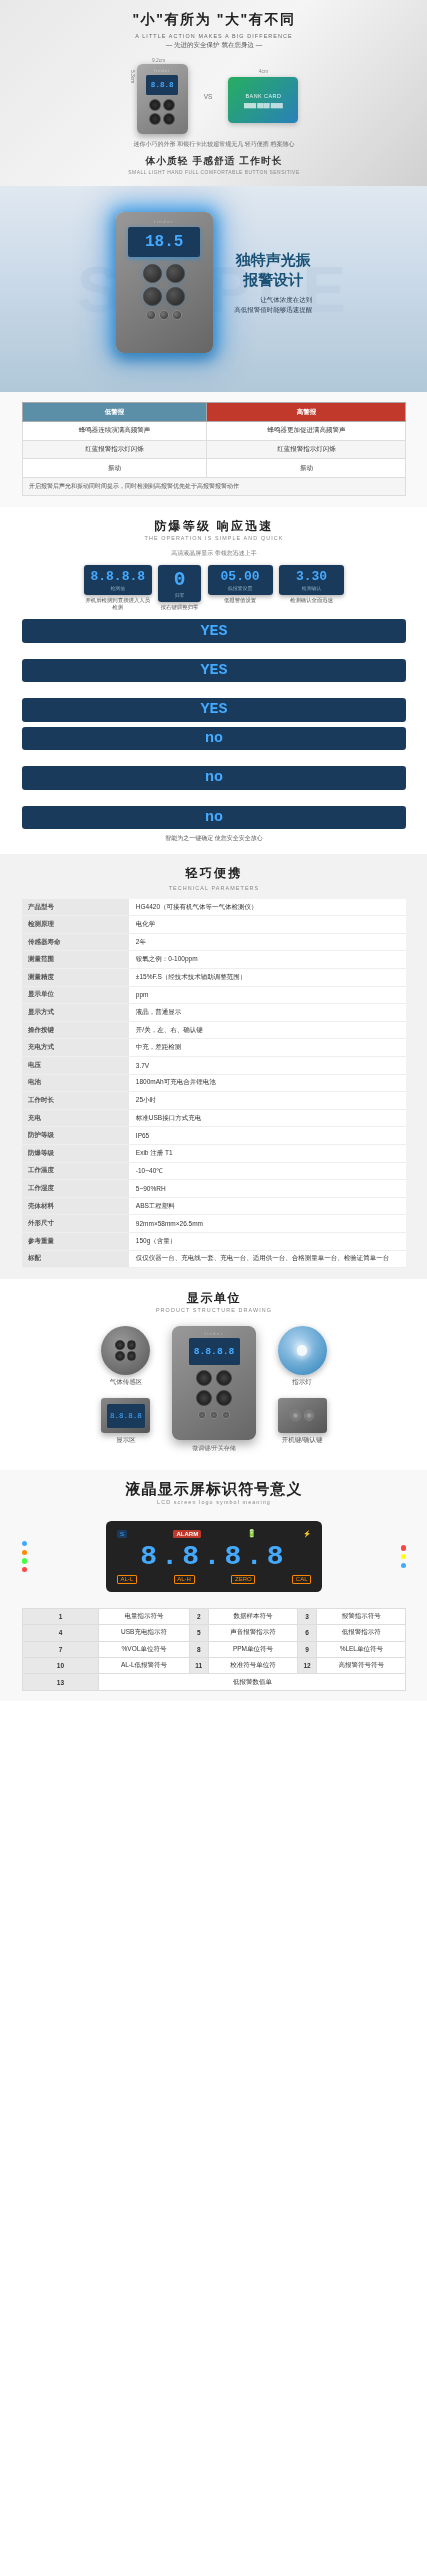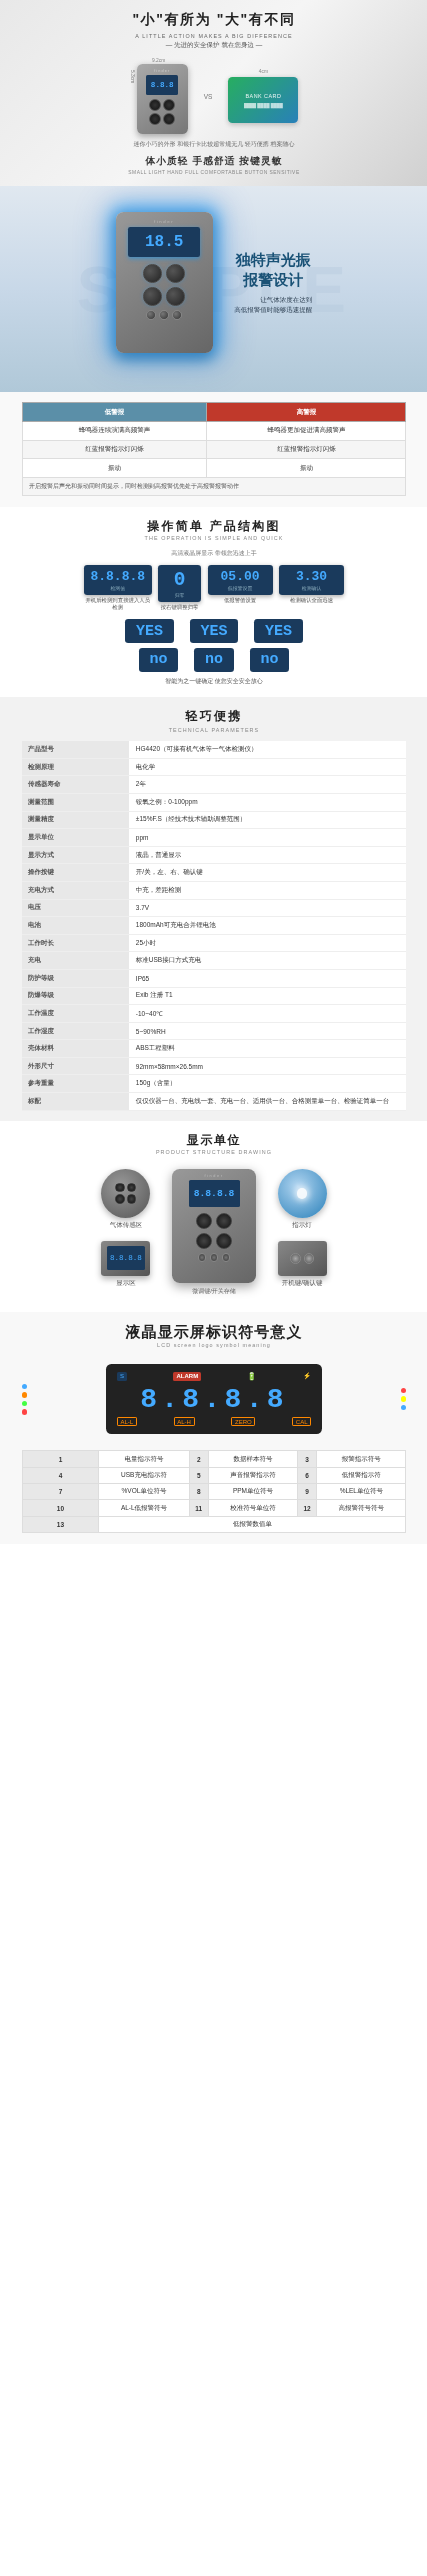--- a/index.html
+++ b/index.html
@@ -125,20 +125,21 @@
     .op-screen-label {
       font-size: 4.9px;
       color: #8ab;
       margin-top: 1.1px;
     }
     .yes-no-screens {
       display: flex;
       justify-content: center;
       gap: 16px;
       margin: 5.4px 0;
+      flex-direction: column;
     }
     .yes-screen {
       background: #1a3a5c;
       border-radius: 3.2px;
       padding: 3.2px 10.8px;
       font-size: 15px;
       color: #4af;
       font-family: 'Courier New', monospace;
       font-weight: bold;
     }
@@ -357,21 +358,21 @@
     <div style="display:flex; flex-direction:column; align-items:center; gap:2.2px;">
       <div style="font-size:4.9px; color:#888; margin-bottom:1.1px;">4cm</div>
       <div style="width:70px; height:46px; background:linear-gradient(135deg,#27ae60,#2980b9); border-radius:4.3px; display:flex; align-items:center; justify-content:center; box-shadow:0 1.6px 5.4px rgba(0,0,0,0.2); flex-direction:column; gap:3.2px;">
         <div style="font-size:5.4px; color:rgba(255,255,255,0.9); letter-spacing:0.5px;">BANK CARD</div>
         <div style="font-size:4.3px; color:rgba(255,255,255,0.7);">████ ████ ████</div>
       </div>
     </div>
   </div>
 
   <div style="font-size:6px; color:#666; text-align:center; margin-top:4.3px;">迷你小巧的外形 和银行卡比较超常规无几 轻巧便携 档案随心</div>
-  <div style="font-size:9.7px; color:#333; font-weight:bold; text-align:center; margin-top:6.5px; letter-spacing:1.1px;">体小质轻  手感舒适  按键灵敏</div>
+  <div style="font-size:9.7px; color:#333; font-weight:bold; text-align:center; margin-top:6.5px; letter-spacing:1.1px;">体小质轻  手感舒适  工作时长</div>
   <div style="font-size:4.9px; color:#888; text-align:center; letter-spacing:0.5px; margin-top:1.6px;">SMALL LIGHT HAND FULL COMFORTABLE BUTTON SENSITIVE</div>
 </div>
 
 <div class="simple-section">
 
   <div class="simple-bg-text">SIMPLE</div>
 
   <div class="simple-content">
 
     <div style="width:97px; height:141px; background:linear-gradient(145deg,#999,#666); border-radius:7.6px; box-shadow:0 0 16px 5.4px rgba(0,150,255,0.5), 0 0 32px 10.8px rgba(0,100,200,0.3), 0 4.3px 13px rgba(0,0,0,0.4); display:flex; flex-direction:column; align-items:center; padding:6.5px 5.4px; position:relative;">
@@ -426,21 +427,21 @@
         <td>振动</td>
       </tr>
       <tr>
         <td colspan="2" style="text-align:left; font-size:6px; color:#555;">开启报警后声光和振动同时间提示，同时检测到高报警优先处于高报警报警动作</td>
       </tr>
     </tbody>
   </table>
 </div>
 
 <div class="operation-section">
-  <div class="section-title-cn">操作简单  产品结构图</div>
+  <div class="section-title-cn">防爆等级  响应迅速</div>
   <div class="section-title-en">THE OPERATION IS SIMPLE AND QUICK</div>
   <div style="font-size:6px; color:#777; margin-bottom:6.5px;">高清液晶屏显示 带领您迅速上手</div>
 
   <div class="op-screens-row">
     <div class="op-screen-block">
       <div class="op-screen">
         <div class="op-screen-value">8.8.8.8</div>
         <div class="op-screen-label">检测值</div>
       </div>
       <div class="op-screen-caption-below">开机后检测到直接进入人员检测</div>

